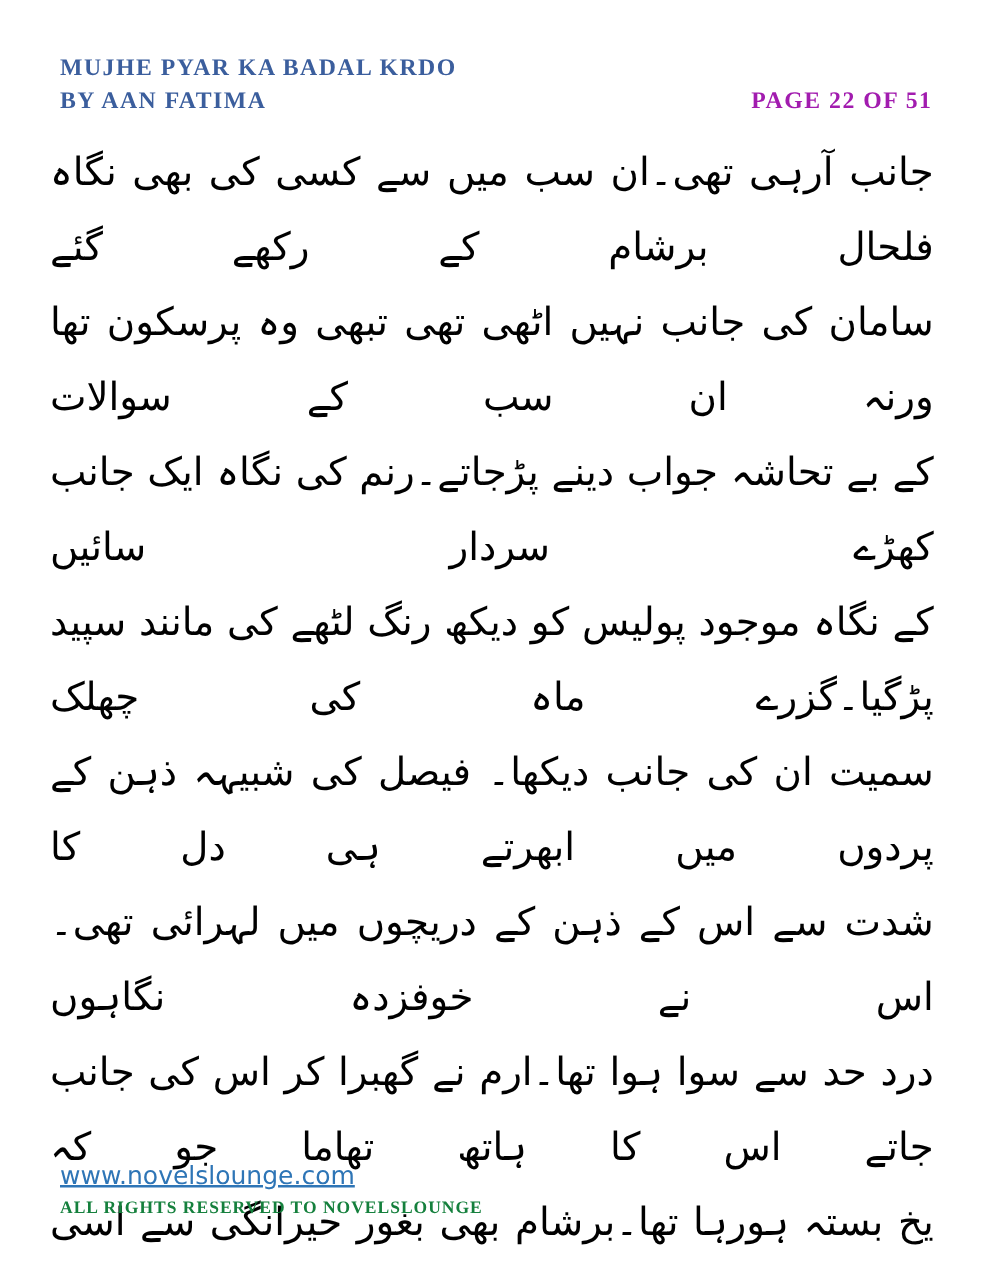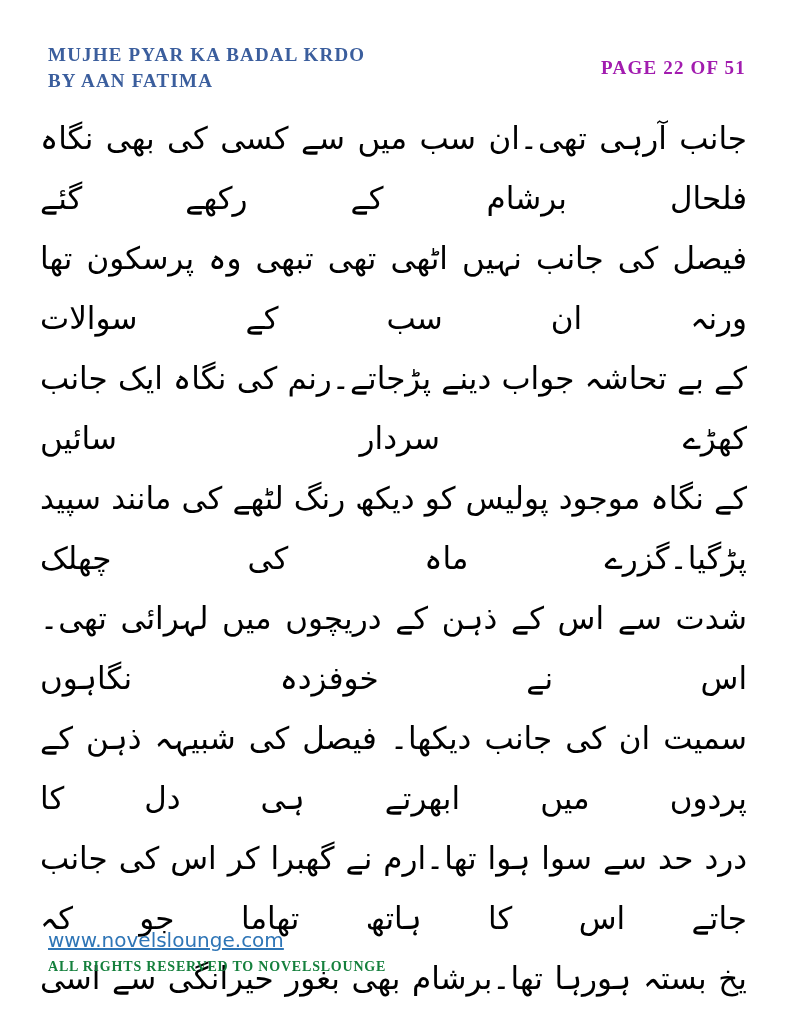--- a/index.html
+++ b/index.html
@@ -17,21 +17,21 @@
     font-family: "DejaVu Sans", sans-serif;
   }
   
   .header {
     position: absolute;
     top: 42px;
     left: 48px;
     right: 46px;
     display: flex;
     justify-content: space-between;
-    align-items: center;
+    align-items: flex-end;
   }
   .header-left { display: flex; flex-direction: column; }
   .deco-blue {
     font-family: "Liberation Serif", serif;
     font-weight: bold;
     color: #3b5e9d;
     font-size: 19px;
     letter-spacing: 1.2px;
     line-height: 26px;
     text-transform: uppercase;
@@ -100,25 +100,25 @@
   <div class="header">
     <div class="header-left">
       <span class="deco-blue">MUJHE PYAR KA BADAL KRDO</span>
       <span class="deco-blue">BY AAN FATIMA</span>
     </div>
     <span class="page-info">PAGE 22 OF 51</span>
   </div>
 
   <div class="body-text">
     <div class="urdu-line justified">جانب آرہی تھی۔ان سب میں سے کسی کی بھی نگاہ فلحال برشام کے رکھے گئے</div>
-    <div class="urdu-line justified">فیصل کی جانب نہیں اٹھی تھی تبھی وہ پرسکون تھا ورنہ ان سب کے سوالات</div>
+    <div class="urdu-line justified">سامان کی جانب نہیں اٹھی تھی تبھی وہ پرسکون تھا ورنہ ان سب کے سوالات</div>
     <div class="urdu-line justified">کے بے تحاشہ جواب دینے پڑجاتے۔رنم کی نگاہ ایک جانب کھڑے سردار سائیں</div>
     <div class="urdu-line justified">کے نگاہ موجود پولیس کو دیکھ رنگ لٹھے کی مانند سپید پڑگیا۔گزرے ماہ کی چھلک</div>
+    <div class="urdu-line justified">سمیت ان کی جانب دیکھا۔ فیصل کی شبیہہ ذہن کے پردوں میں ابھرتے ہی دل کا</div>
     <div class="urdu-line justified">شدت سے اس کے ذہن کے دریچوں میں لہرائی تھی۔اس نے خوفزدہ نگاہوں</div>
-    <div class="urdu-line justified">سمیت ان کی جانب دیکھا۔ فیصل کی شبیہہ ذہن کے پردوں میں ابھرتے ہی دل کا</div>
     <div class="urdu-line justified">درد حد سے سوا ہوا تھا۔ارم نے گھبرا کر اس کی جانب جاتے اس کا ہاتھ تھاما جو کہ</div>
     <div class="urdu-line justified">یخ بستہ ہورہا تھا۔برشام بھی بغور حیرانگی سے اسی کی جانب متوجہ تھا۔</div>
 
   </div>
 
   <div class="footer">
     <a class="site-link">www.novelslounge.com</a>
     <span class="rights-line">ALL RIGHTS RESERVED TO NOVELSLOUNGE</span>
   </div>
 

